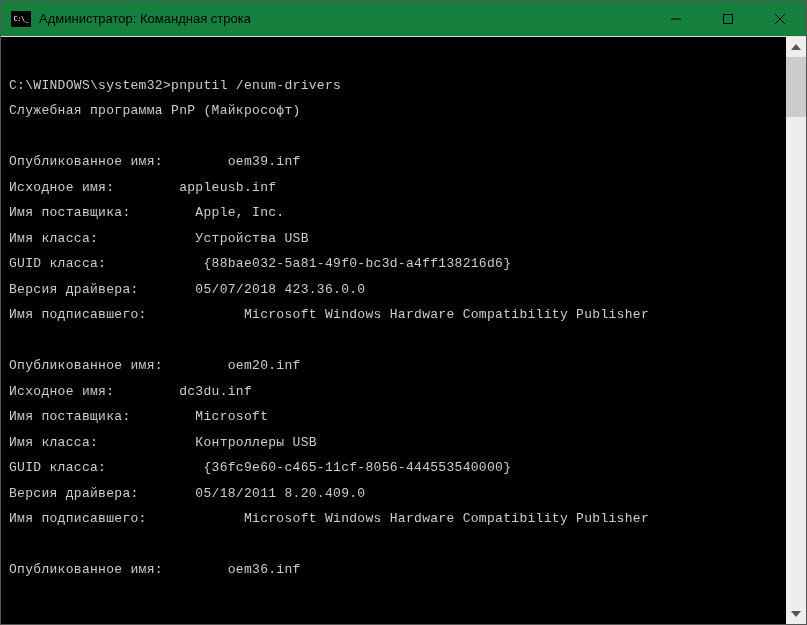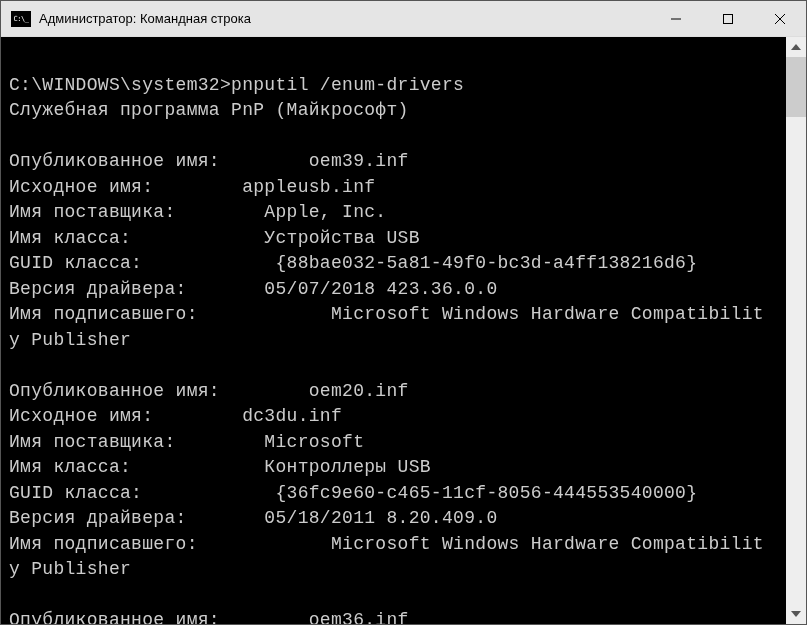--- a/index.html
+++ b/index.html
@@ -6,21 +6,21 @@
 body {
   width: 807px;
   height: 625px;
   background: #fff;
   font-family: 'Segoe UI', Tahoma, sans-serif;
   overflow: hidden;
   border: 1px solid #555;
 }
 .titlebar {
   height: 36px;
-  background: #e5e5e5;
+  background: #15803d;
   display: flex;
   align-items: center;
   border-bottom: 1px solid #ddd;
 }
 .titlebar-icon {
   width: 20px;
   height: 16px;
   background: #000;
   margin: 0 8px 0 10px;
   position: relative;
@@ -59,21 +59,21 @@
   position: relative;
   height: calc(100% - 36px);
   background: #000;
 }
 .console {
   width: calc(100% - 20px);
   height: 100%;
   background: #000;
   color: #ccc;
   font-family: Consolas, 'Courier New', monospace;
-  font-size: 18px;
+  font-size: 13px;
   line-height: 25.5px;
   padding: 10px 17px 0 8px;
   white-space: pre-wrap;
   word-break: break-all;
   letter-spacing: 0.3px;
 }
 .scrollbar {
   position: absolute;
   right: 0;
   top: 0;

